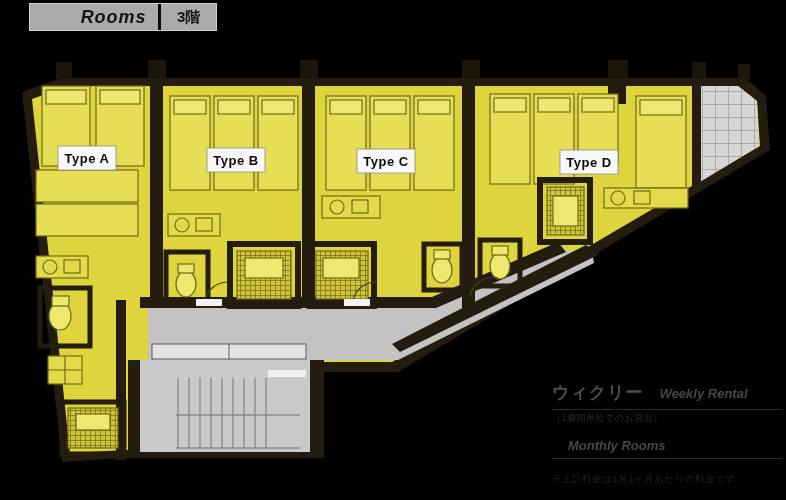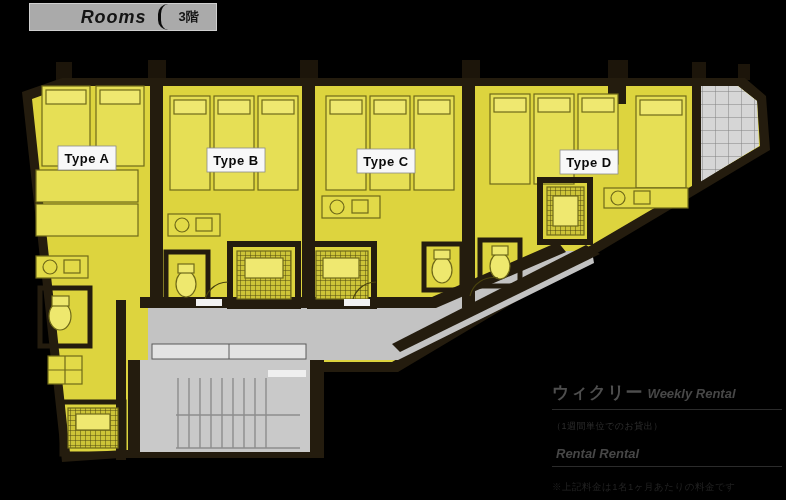--- a/index.html
+++ b/index.html
@@ -3,27 +3,27 @@
 <meta charset="utf-8">
 <style>
   html,body{margin:0;padding:0;background:#000;}
   .stage{position:relative;width:786px;height:500px;background:#000;overflow:hidden;
          font-family:"Liberation Sans", sans-serif;}
   
   .hdr{position:absolute;left:29px;top:3px;width:188px;height:28px;display:flex;
        background:#aaaaaa;border:1px solid #cfcfcf;box-sizing:border-box;}
   .hdr .cell{display:flex;align-items:center;justify-content:center;color:#141414;}
   .hdr .rooms{flex:1 1 62%;font-size:18px;font-weight:bold;font-style:italic;letter-spacing:1px;margin-left:39px;}
-  .hdr .floor{flex:1 1 38%;border-left:3px solid #0a0a0a;font-size:13px;font-weight:bold;border-radius:10px;}
+  .hdr .floor{flex:1 1 38%;border-left:3px solid #0a0a0a;font-size:15px;font-weight:bold;}
   
   .legend{position:absolute;left:552px;top:381px;width:230px;color:#4c4c4c;}
   .leg-row{border-bottom:1px solid #2b2b2b;padding-bottom:5px;display:flex;align-items:baseline;}
   .leg-jp{font-size:17px;font-weight:bold;letter-spacing:1px;color:#4e4e4e;}
-  .leg-en{font-size:13px;font-weight:bold;font-style:italic;color:#474747;margin-left:4px;}
-  .leg-note{font-size:9px;color:#2e2e2e;margin-top:10px;letter-spacing:0.5px;}
+  .leg-en{font-size:13px;font-weight:bold;font-style:italic;color:#474747;margin-left:16px;}
+  .leg-note{font-size:9px;color:#2e2e2e;margin-top:2px;letter-spacing:0.5px;}
   .leg-block{margin-bottom:13px;}
   .leg-foot{margin-top:14px;font-size:9.5px;color:#222222;letter-spacing:0.5px;}
   
   text.typelabel{font-family:"Liberation Sans",sans-serif;font-size:13px;font-weight:bold;
                  fill:#0b0b0b;letter-spacing:0.5px;}
 </style>
 </head>
 <body>
 
 <div class="stage">
@@ -196,19 +196,19 @@
   <div class="legend">
     <div class="leg-block">
       <div class="leg-row">
         <span class="leg-jp">ウィクリー</span>
         <span class="leg-en">Weekly Rental</span>
       </div>
       <div class="leg-note">（1週間単位でのお貸出）</div>
     </div>
     <div class="leg-block">
       <div class="leg-row">
-        <span class="leg-en">Rental Rental</span>
+        <span class="leg-en">Monthly Rooms</span>
       </div>
     </div>
     <div class="leg-foot">※上記料金は1名1ヶ月あたりの料金です</div>
   </div>
 
 </div>
 
 </body></html>

